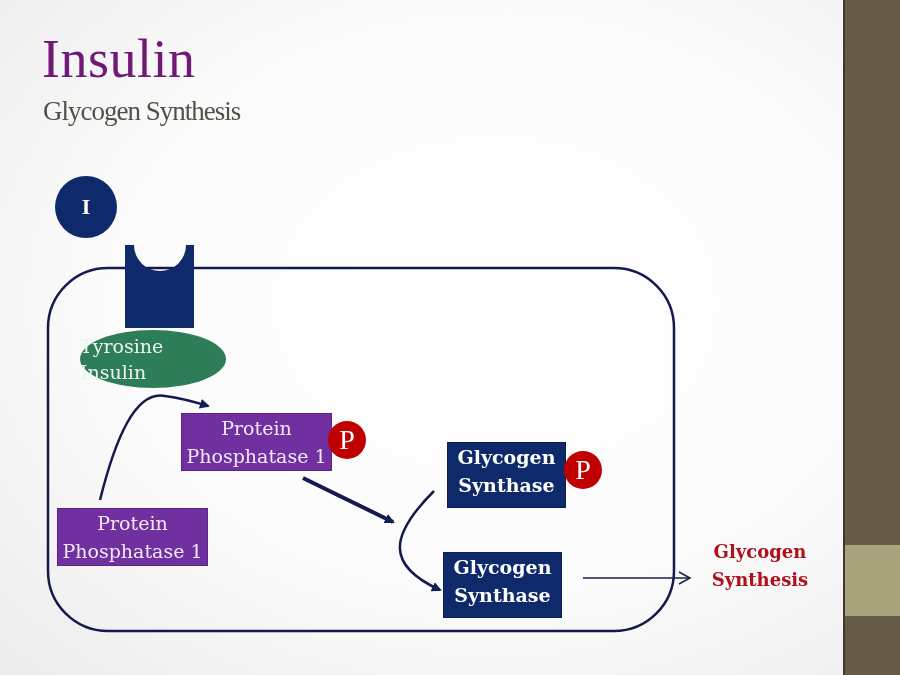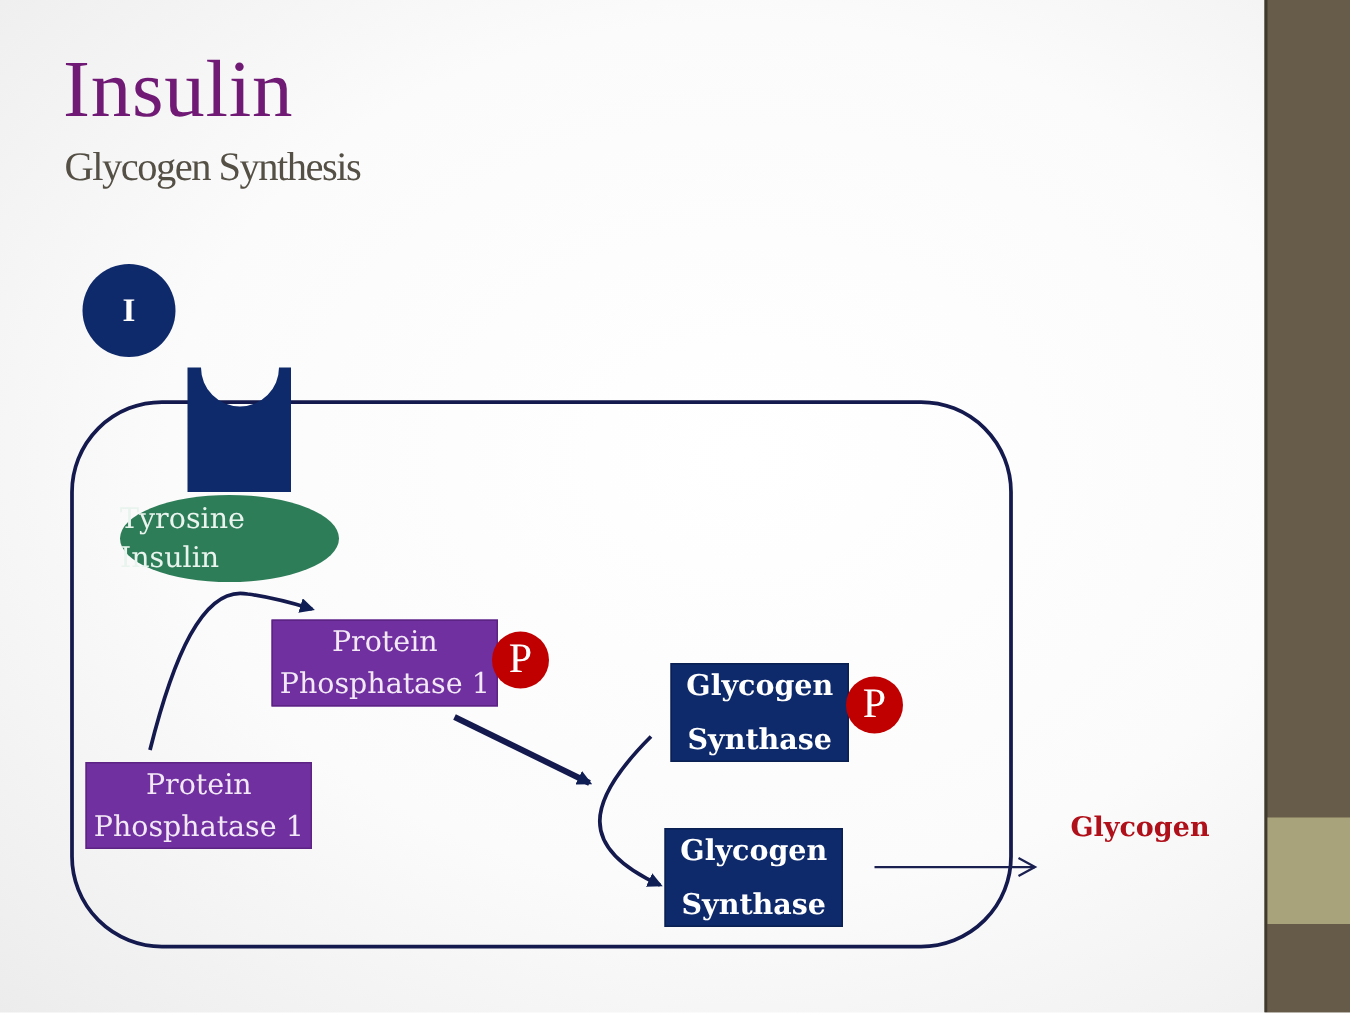--- a/index.html
+++ b/index.html
@@ -25,21 +25,21 @@
   .side-accent {
     position: absolute; left: 845px; top: 545px; width: 55px; height: 71px;
     background: #a9a37b;
   }
   .side-bottom {
     position: absolute; left: 845px; top: 616px; width: 55px; height: 59px;
     background: #655b48;
   }
   svg.diagram { position: absolute; left: 0; top: 0; }
   .box {
-    position: absolute; display: flex; align-items: center; justify-content: space-between;
+    position: absolute; display: flex; align-items: center; justify-content: flex-start;
     text-align: center; line-height: 28px; box-sizing: border-box;
   }
   .purple { background: #7030a0; color: #f2e8f6; font-size: 19px; font-family: "DejaVu Serif", serif; border: 1px solid #5c2384; }
   .navy { background: #0f2a6b; color: #ffffff; font-size: 19px; font-weight: bold; font-family: "DejaVu Serif", serif; border: 1px solid #0a1f52; }
   .pcircle {
     position: absolute; width: 38px; height: 38px; border-radius: 50%;
     background: #c00000; color: #fff; font-family: "Liberation Serif", serif;
     font-size: 28px; display: flex; align-items: center; justify-content: center;
   }
   .insulin {
@@ -123,13 +123,14 @@
   <span>P</span>
 </div>
 
 <div class="box navy" style="left:443px; top:552px; width:119px; height:66px; flex-direction:column;">
   <span>Glycogen</span>
   <span>Synthase</span>
 </div>
 
 <div class="outcome">
   <div>Glycogen</div>
+  <div>Synthesis</div>
 </div>
 
 </body></html>

